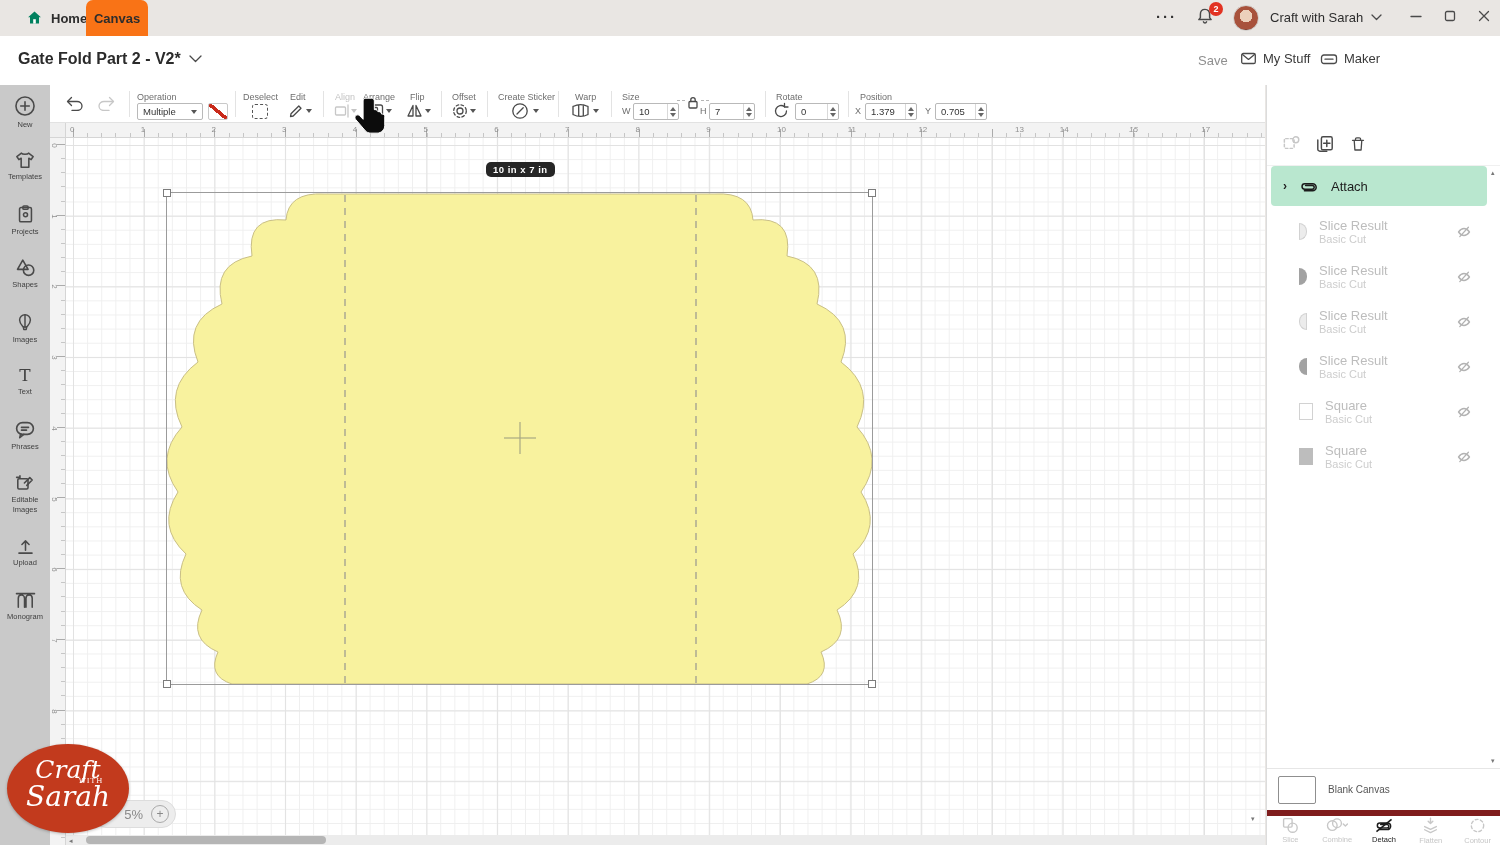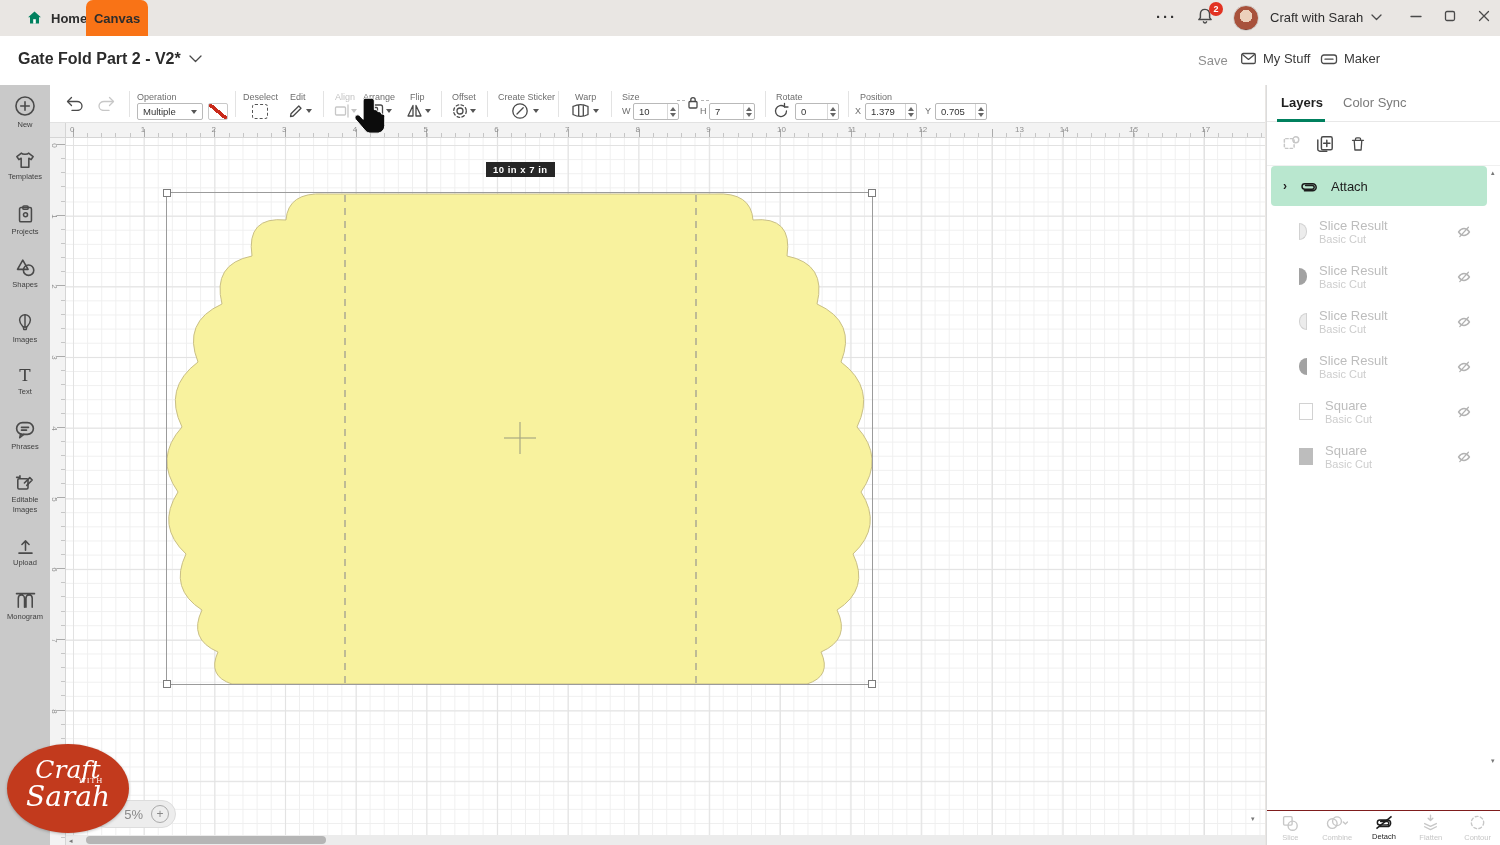--- a/index.html
+++ b/index.html
@@ -54,21 +54,21 @@
     background-image:repeating-linear-gradient(90deg,#ababab 0 1px,transparent 1px 70.7px),repeating-linear-gradient(90deg,#c6c6c6 0 1px,transparent 1px 14.14px);
     background-size:100% 8px,100% 4px; background-repeat:repeat-x; background-position:left 7px bottom 0,left 7px bottom 0; }
   #vruler { position:absolute; left:50px; top:138px; width:16px; height:707px; background:#f3f3f3; border-right:1px solid #d5d5d5;
     background-image:repeating-linear-gradient(0deg,#ababab 0 1px,transparent 1px 70.7px),repeating-linear-gradient(0deg,#c6c6c6 0 1px,transparent 1px 14.14px);
     background-size:8px 100%,4px 100%; background-repeat:repeat-y; background-position:right 0 top 7px,right 0 top 7px; }
   .rnum { position:absolute; font-size:8px; color:#8f8f8f; top:2px; }
   #vruler .rnum { left:2px; transform:rotate(90deg); }
   #canvas-stage { position:absolute; left:66px; top:138px; width:1199px; height:707px; background:#fff;
     background-image:linear-gradient(#e2e2e2 1px,transparent 1px),linear-gradient(90deg,#e2e2e2 1px,transparent 1px),linear-gradient(#efefef 1px,transparent 1px),linear-gradient(90deg,#efefef 1px,transparent 1px);
     background-size:70.7px 70.7px,70.7px 70.7px,14.14px 14.14px,14.14px 14.14px; background-position:7px 7px; }
-  #size-tooltip { position:absolute; left:420px; top:24px; background:#262626; color:#fff; font-size:9.5px; font-weight:700; padding:2px 7px; border-radius:0; letter-spacing:.5px; }
+  #size-tooltip { position:absolute; left:420px; top:24px; background:#262626; color:#fff; font-size:9.5px; font-weight:700; padding:2px 7px; border-radius:5px; letter-spacing:.5px; }
   #shape-svg { position:absolute; left:100px; top:54px; }
   #selection { position:absolute; left:100px; top:54px; width:707px; height:493px; border:1px solid #9b9b9b; }
   .handle { position:absolute; width:8px; height:8px; background:#fff; border:1px solid #7c7c7c; }
   #hscroll { position:absolute; left:0; top:697px; width:1199px; height:10px; background:#ececec; }
   #hscroll-thumb { position:absolute; left:20px; top:1px; width:240px; height:8px; background:#b5b5b5; border-radius:4px; }
   .scroll-arrow { font-size:7px; color:#777; line-height:1; }
 
   
   #zoom-pill { position:absolute; left:92px; top:800px; width:84px; height:28px; background:#ededed; border:1px solid #ddd; border-radius:14px; display:flex; align-items:center; justify-content:flex-end; gap:8px; padding-right:6px; color:#8a8a8a; font-size:13px; }
   #zoom-plus { width:18px; height:18px; border:1px solid #aaa; border-radius:50%; display:flex; align-items:center; justify-content:center; font-size:12px; color:#888; }
@@ -97,21 +97,21 @@
   .th-halfL { width:8px; height:17px; border-radius:9px 0 0 9px; }
   .th-light { background:#ececec; border:1px solid #d2d2d2; }
   .th-dark { background:#a2a2a2; }
   .th-sq-light { width:14px; height:17px; background:#fff; border:1px solid #d2d2d2; }
   .th-sq-dark { width:14px; height:17px; background:#bdbdbd; }
   #rscroll-up { position:absolute; left:224px; top:84px; }
   #rscroll-dn { position:absolute; left:224px; top:672px; }
   #blank-row { position:absolute; left:0; top:683px; width:234px; height:42px; border-top:1px solid #e6e6e6; display:flex; align-items:center; gap:12px; padding-left:11px; }
   #blank-thumb { width:38px; height:28px; background:#fff; border:1px solid #8f8f8f; border-radius:2px; }
   #blank-label { font-size:10px; color:#555; }
-  #rpanel-actions { position:absolute; left:0; top:725px; width:234px; height:35px; border-top:1px solid #7f1d1d; display:flex; }
+  #rpanel-actions { position:absolute; left:0; top:725px; width:234px; height:35px; border-top:6px solid #7f1d1d; display:flex; }
   .ract { flex:1; display:flex; flex-direction:column; align-items:center; justify-content:center; gap:2px; }
   .ract .lbl { font-size:7.5px; color:#c6c6c6; }
   .ract.active .lbl { color:#222; }
 
   #hand-cursor { position:absolute; left:355px; top:96px; z-index:50; }
   #canvas-vscroll-arrow { position:absolute; left:1251px; top:815px; }
 </style>
 </head>
 <body>
 
@@ -441,25 +441,20 @@
   <span>5%</span>
   <span id="zoom-plus">+</span>
 </div>
 <div id="logo">
   <div class="l1">Craft</div>
   <div class="l2">WITH</div>
   <div class="l3">Sarah</div>
 </div>
 
 <div id="rpanel">
-  <div id="rtabs">
-    <span id="tab-layers">Layers</span>
-    <span id="tab-colorsync">Color Sync</span>
-    <div id="tab-layers-underline"></div>
-  </div>
   <div id="rpanel-icons">
     <svg width="17" height="17" viewBox="0 0 15 15">
         <rect class="ic gray" x="1.2" y="3.2" width="8.6" height="8.6" rx="1.2" stroke-dasharray="2.2 1.8"></rect>
         <circle class="ic gray" cx="11.3" cy="4.2" r="2.6"></circle>
       </svg>
     <svg width="18" height="18" viewBox="0 0 16 16">
         <rect class="ic" x="4.8" y="1.6" width="9.6" height="11.6" rx="1.4"></rect>
         <path class="ic" d="M9.6 4.6v5.6M6.8 7.4h5.6"></path>
         <path class="ic" d="M1.6 4.4v8.2a1.8 1.8 0 0 0 1.8 1.8h6.2"></path>
       </svg>
@@ -539,20 +534,24 @@
       </span>
     <svg class="eye" width="14" height="12" viewBox="0 0 14 12">
         <path class="ic light" d="M1.5 6c1.8-2.4 3.6-3.5 5.5-3.5S10.7 3.6 12.5 6c-1.8 2.4-3.6 3.5-5.5 3.5S3.3 8.4 1.5 6z"></path>
         <line class="ic light" x1="2.8" y1="10.6" x2="11.4" y2="1.2"></line>
       </svg>
   </div>
 
   <span class="scroll-arrow" id="rscroll-up">▴</span>
   <span class="scroll-arrow" id="rscroll-dn">▾</span>
 
+  <div id="blank-row">
+    <div id="blank-thumb"></div>
+    <span id="blank-label">Blank Canvas</span>
+  </div>
 
   <div id="rpanel-actions">
     <div class="ract">
       <svg width="17" height="16" viewBox="0 0 16 15">
           <rect class="ic gray" x="1.5" y="1.5" width="8" height="8" rx="1"></rect>
           <circle class="ic gray" cx="10" cy="10" r="4.3"></circle>
         </svg>
       <span class="lbl">Slice</span>
     </div>
     <div class="ract">

